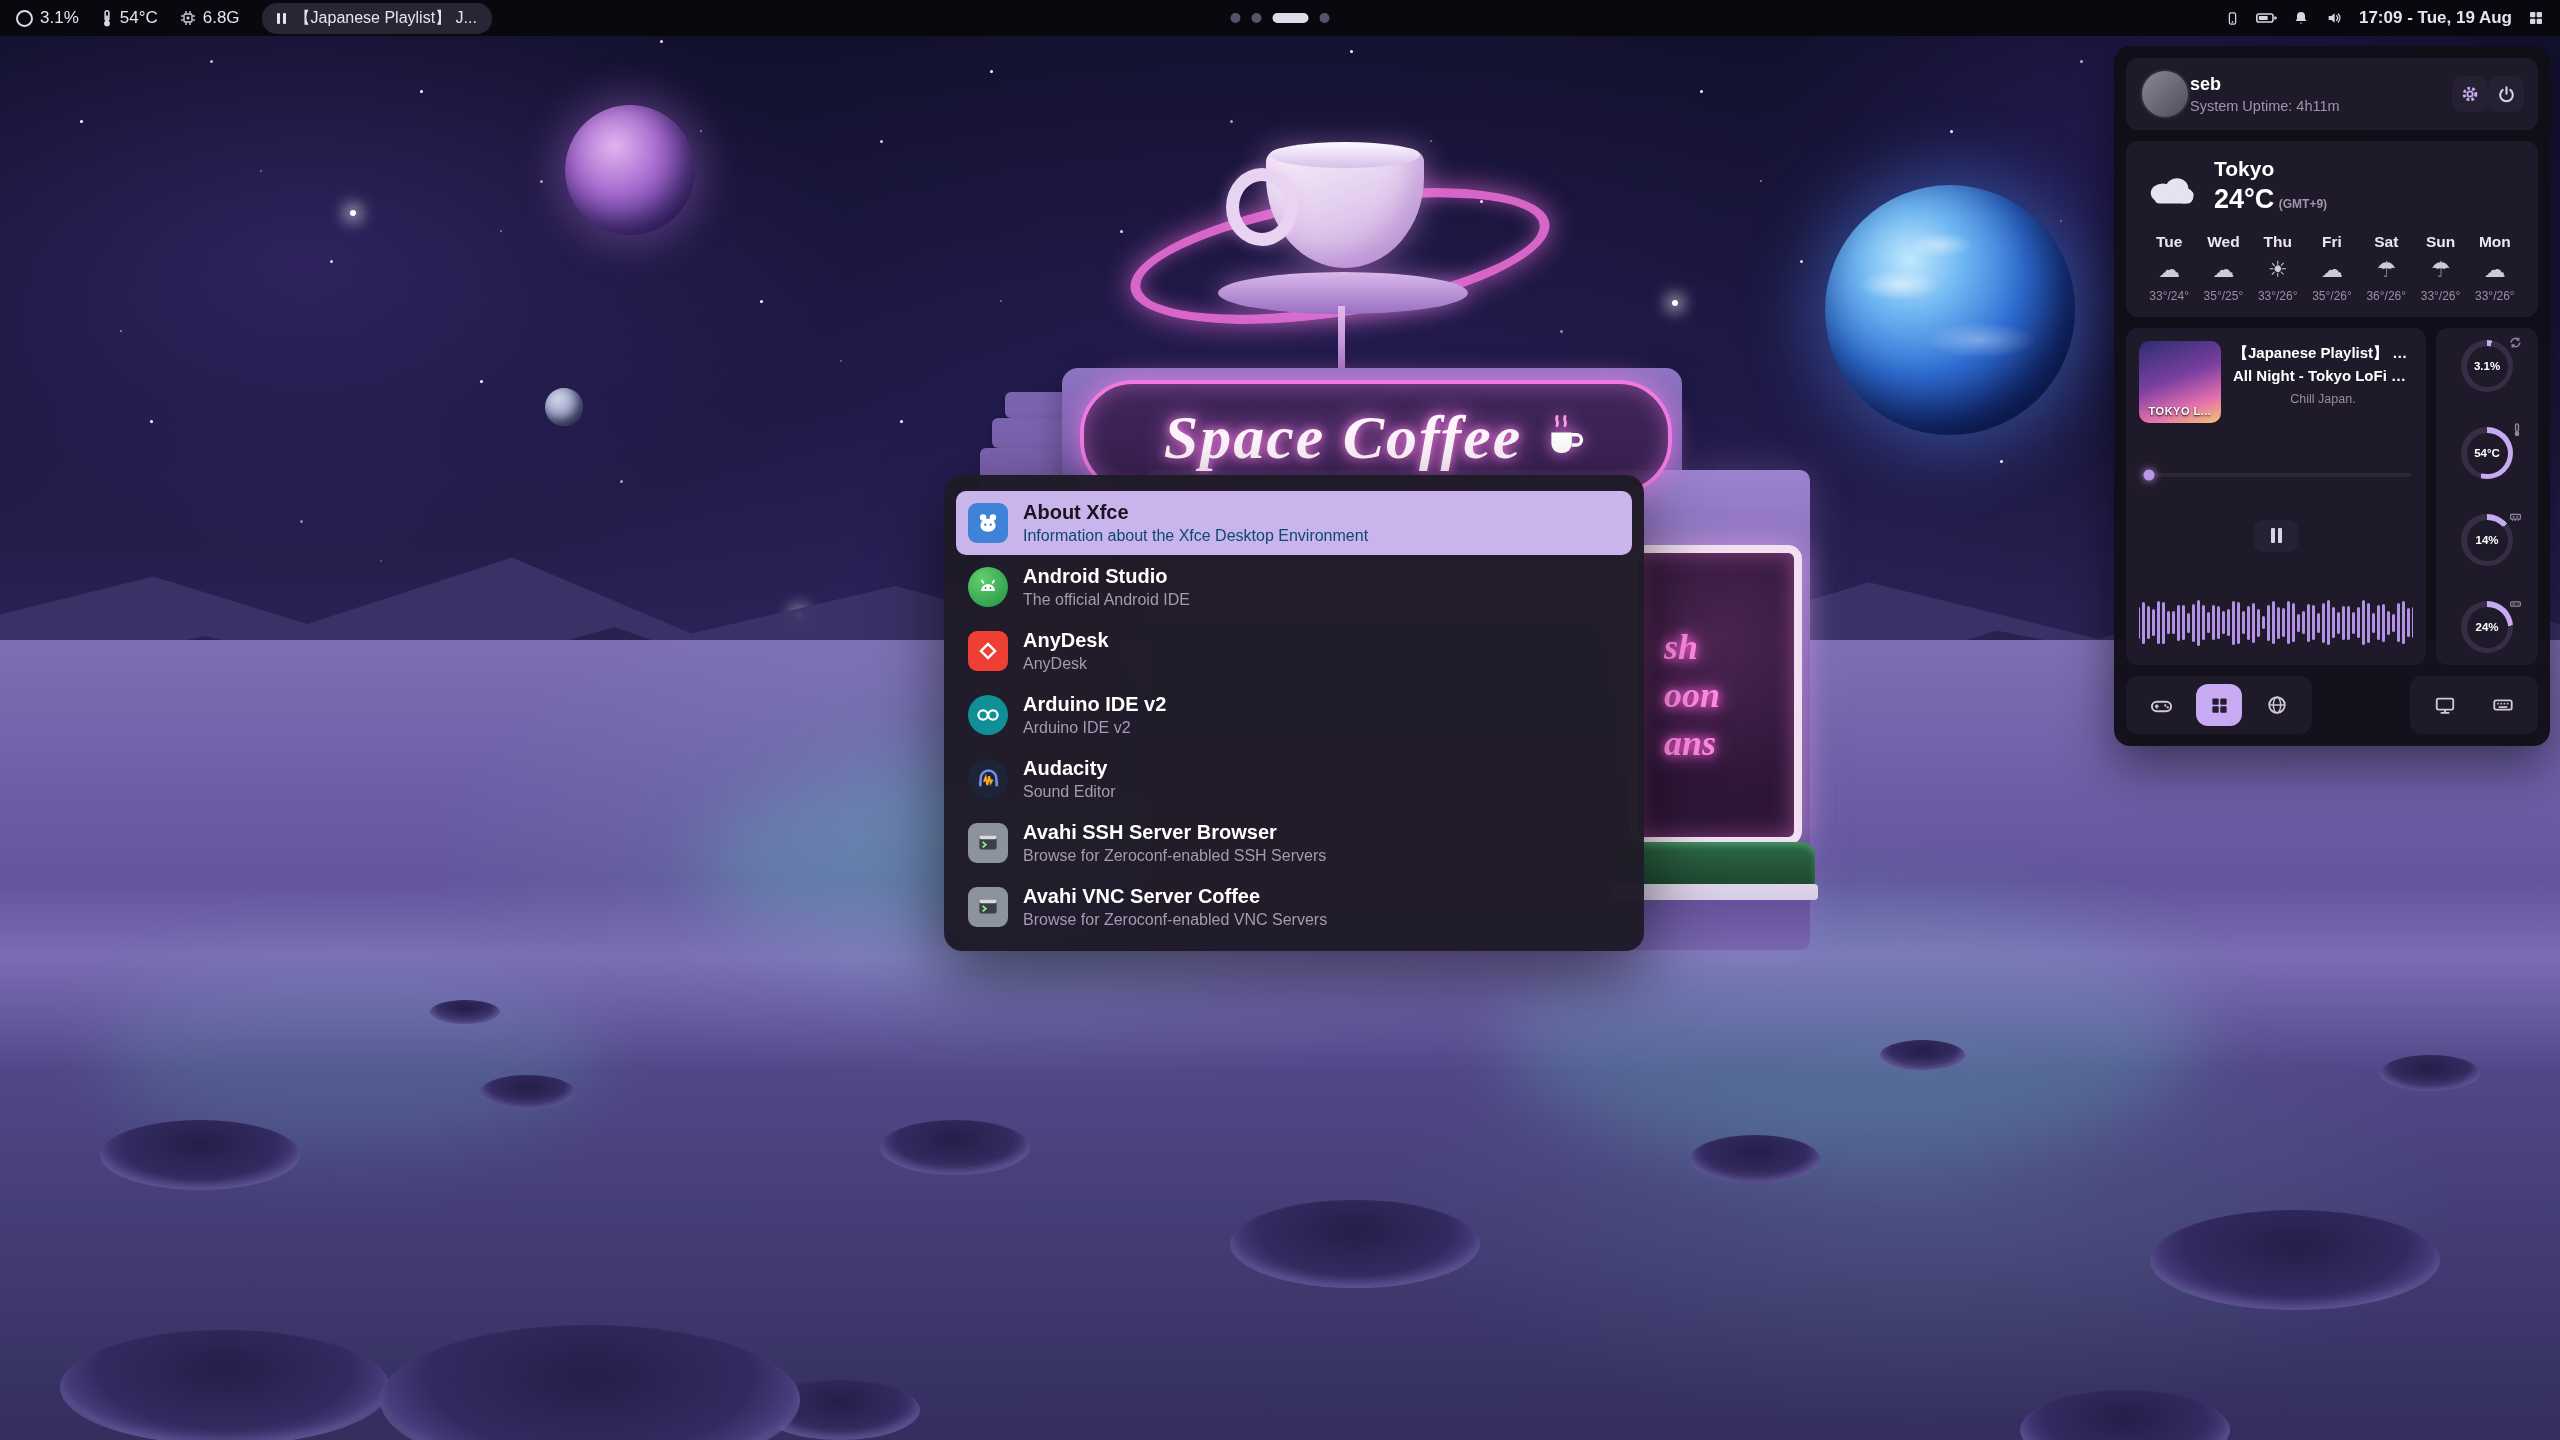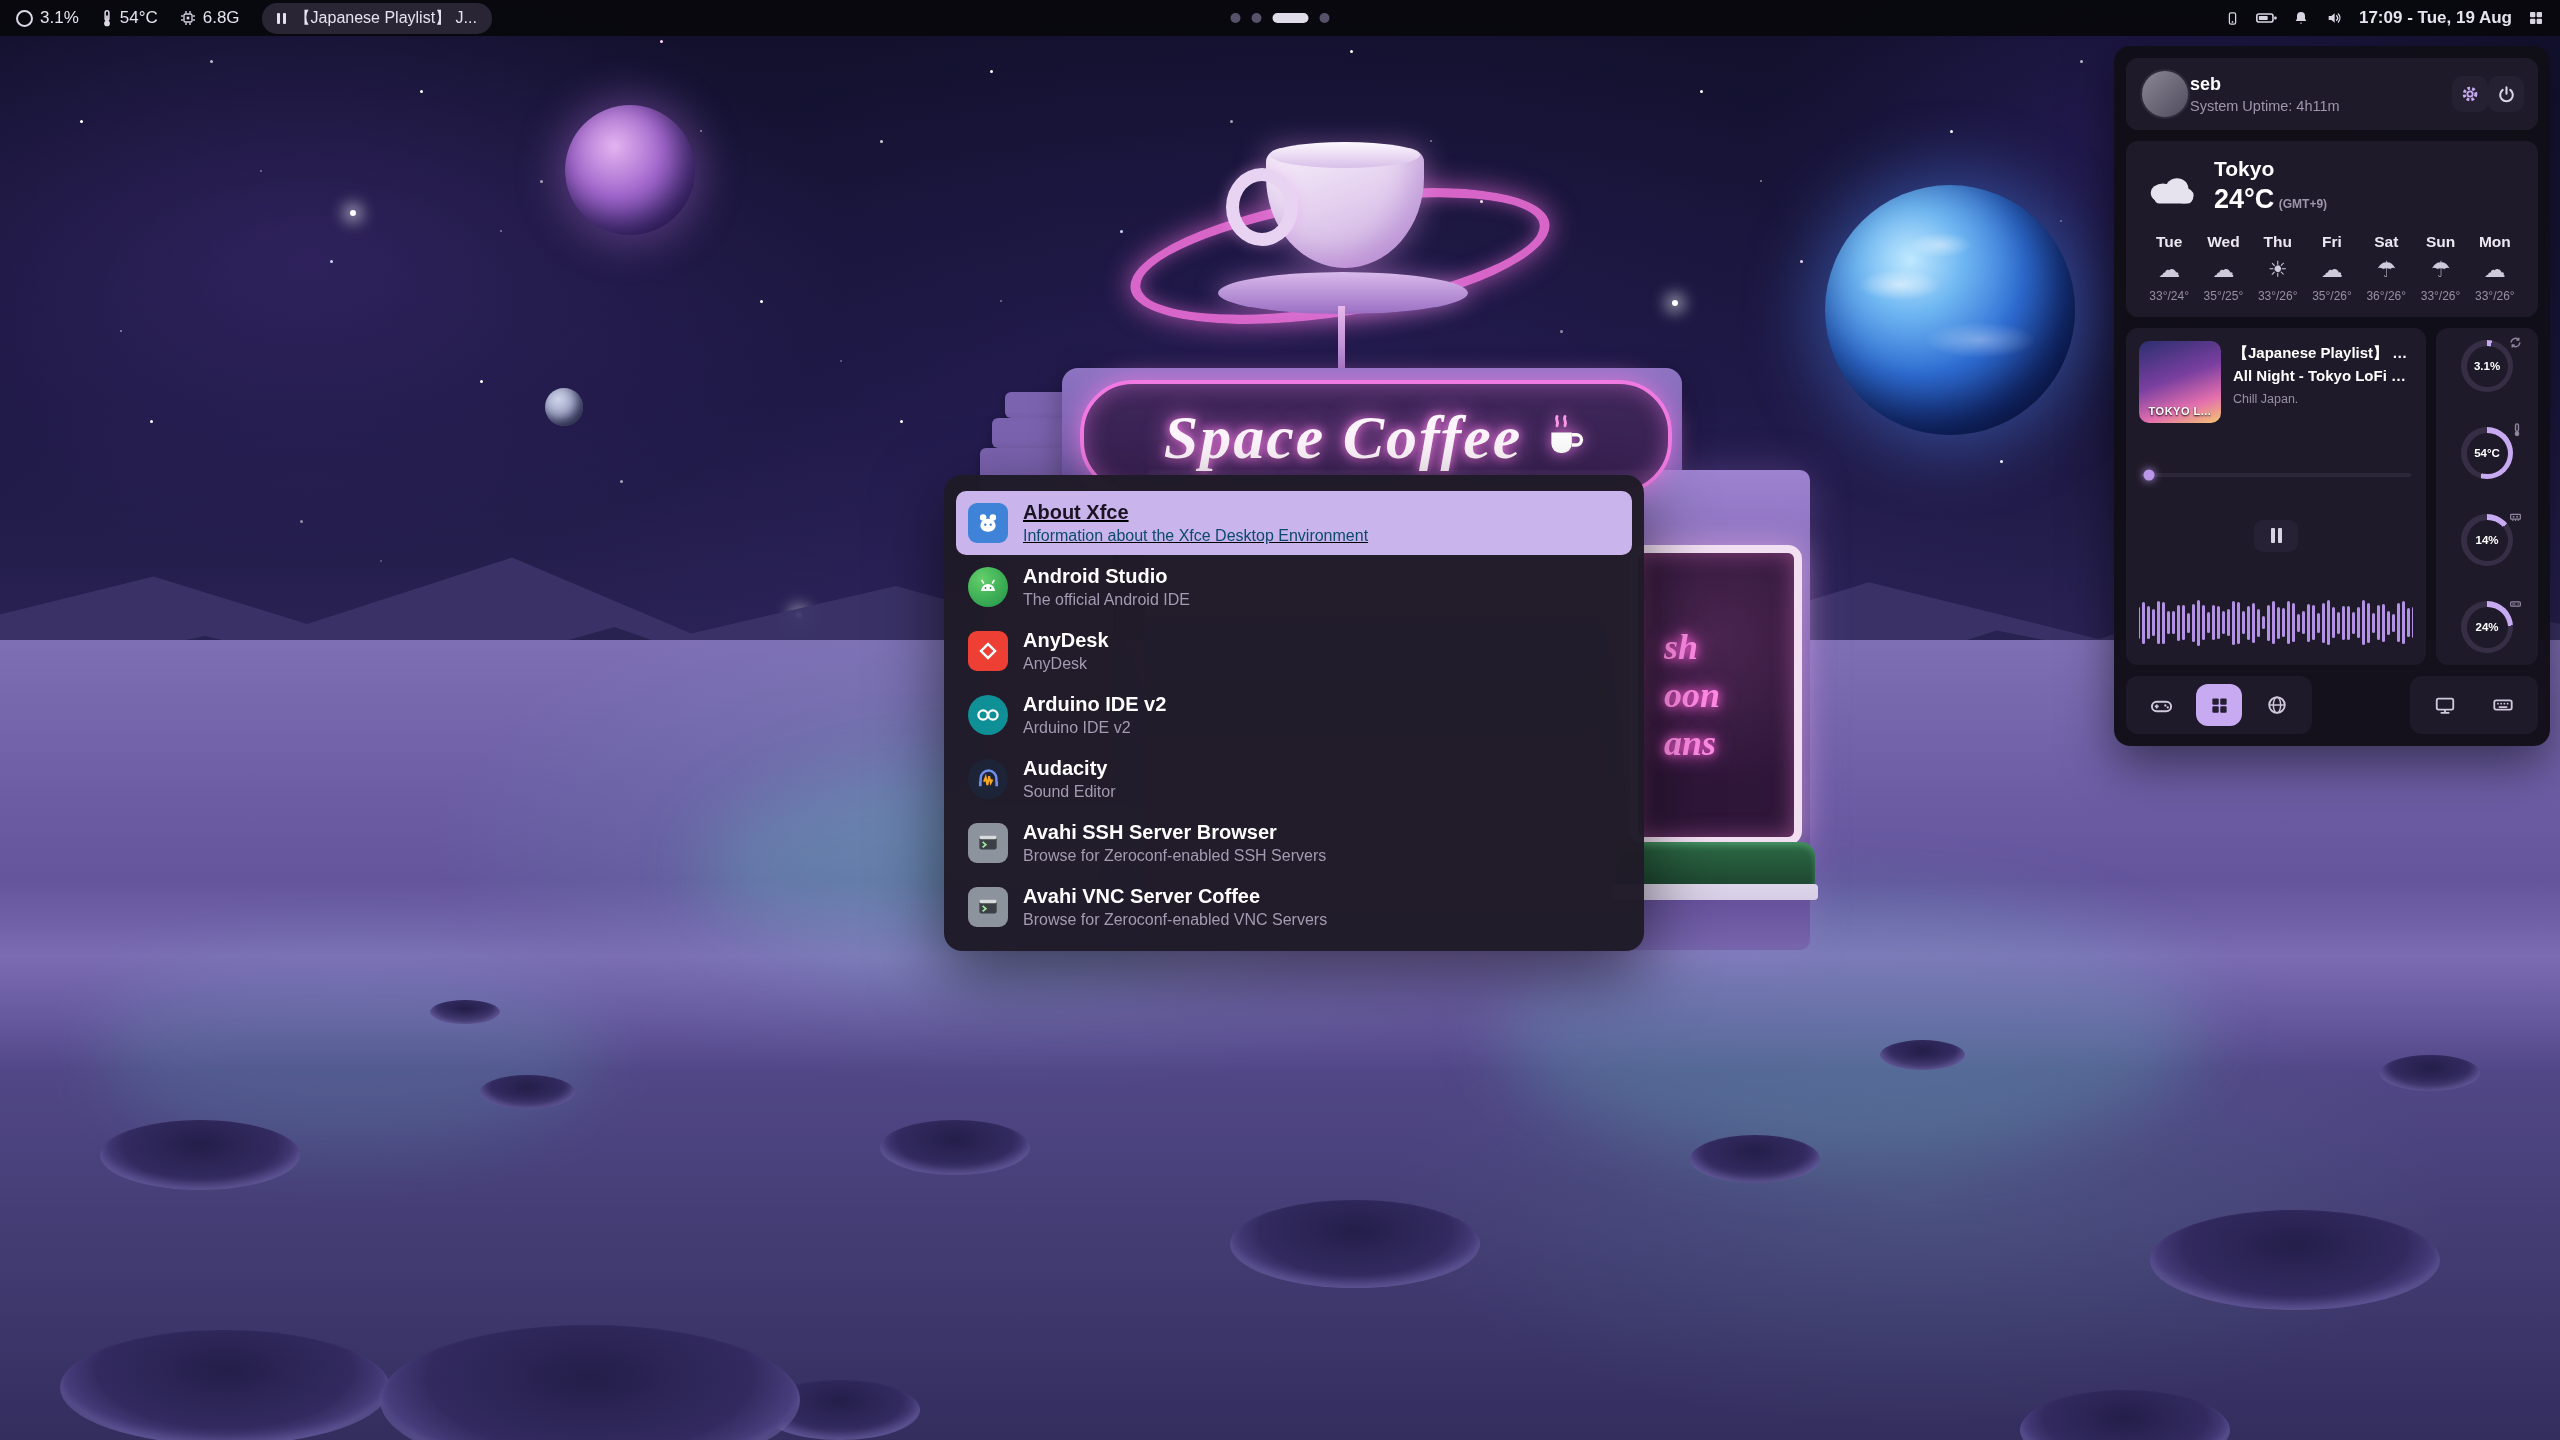--- a/index.html
+++ b/index.html
@@ -126,21 +126,21 @@
   .launcher{position:absolute;left:944px;top:475px;width:700px;background:rgba(32,27,40,.98);
     border-radius:18px;padding:16px 12px 12px;box-sizing:border-box;z-index:20;
     box-shadow:0 24px 70px rgba(0,0,0,.55);}
   .search-box{display:flex;align-items:center;gap:10px;margin:0 6px 20px;height:44px;
     border:2px solid #e3e0ea;border-radius:12px;padding:0 14px;}
   .search-box input{flex:1;background:transparent;border:none;outline:none;color:#eee;
     font-size:19px;font-family:inherit;}
   .search-box input::placeholder{color:#9c94ac;}
   .app-item{display:flex;align-items:center;gap:15px;padding:0 12px;border-radius:10px;height:64px;
     box-sizing:border-box;cursor:pointer;}
-  .app-item.selected{background:#c9b4ec;text-decoration:underline;}
+  .app-item.selected{background:#c9b4ec;}
   .app-icon{width:40px;height:40px;border-radius:9px;display:flex;align-items:center;
     justify-content:center;flex:none;}
   .app-icon.round{border-radius:50%;}
   .app-text{min-width:0;display:flex;flex-direction:column;gap:3px;}
   .app-title{font-size:20px;font-weight:700;color:#fff;}
   .app-desc{font-size:16px;color:#a39bb3;}
   .selected .app-title{color:#191322;}
   .selected .app-desc{color:#0c4a6e;}
   .ic-xfce{background:#3f83d8;} .ic-android{background:radial-gradient(circle at 35% 30%,#63d06a,#1f9246);}
   .ic-anydesk{background:#ee3f34;} .ic-arduino{background:#0f8f96;}
@@ -173,21 +173,21 @@
   .media-card{flex:1;padding:13px;display:flex;flex-direction:column;justify-content:space-between;min-width:0;}
   .media-top{display:flex;gap:12px;}
   .album-art{width:82px;height:82px;border-radius:10px;flex:none;overflow:hidden;display:flex;
     align-items:flex-end;justify-content:center;
     background:linear-gradient(160deg,#2b2f6e 0%,#7a3fa0 45%,#e36fae 75%,#f3c66f 100%);}
   .album-art span{font-size:11px;font-weight:800;color:#fff;text-shadow:0 1px 2px #000;
     margin-bottom:6px;letter-spacing:.5px;}
   .media-info{min-width:0;display:flex;flex-direction:column;gap:4px;padding-top:3px;}
   .media-title{font-size:15px;font-weight:700;color:#fff;white-space:nowrap;overflow:hidden;
     text-overflow:ellipsis;}
-  .media-sub{font-size:12.5px;color:#968ea6;margin-top:4px;}
+  .media-sub{font-size:12.5px;color:#968ea6;margin-top:4px;text-align:center;}
   .progress{position:relative;height:4px;border-radius:2px;background:#2c2639;margin:8px 2px 0;cursor:pointer;}
   .knob{position:absolute;left:3%;top:50%;transform:translate(-50%,-50%);width:11px;height:11px;
     border-radius:50%;background:#bb97ea;box-shadow:0 0 8px #bb97ea;}
   .pause-btn{align-self:center;width:44px;height:32px;background:#272136;border:none;border-radius:9px;
     display:flex;align-items:center;justify-content:center;color:#d9d4e4;cursor:pointer;}
   .waveform{height:58px;display:flex;align-items:center;justify-content:center;gap:2px;overflow:hidden;}
   .waveform i{width:3px;background:#b392e6;border-radius:2px;display:block;flex:none;}
   .stats-card{width:86px;flex:none;padding:12px 8px;display:flex;flex-direction:column;
     justify-content:space-between;align-items:center;}
   .stat{position:relative;display:flex;flex-direction:column;align-items:center;}

